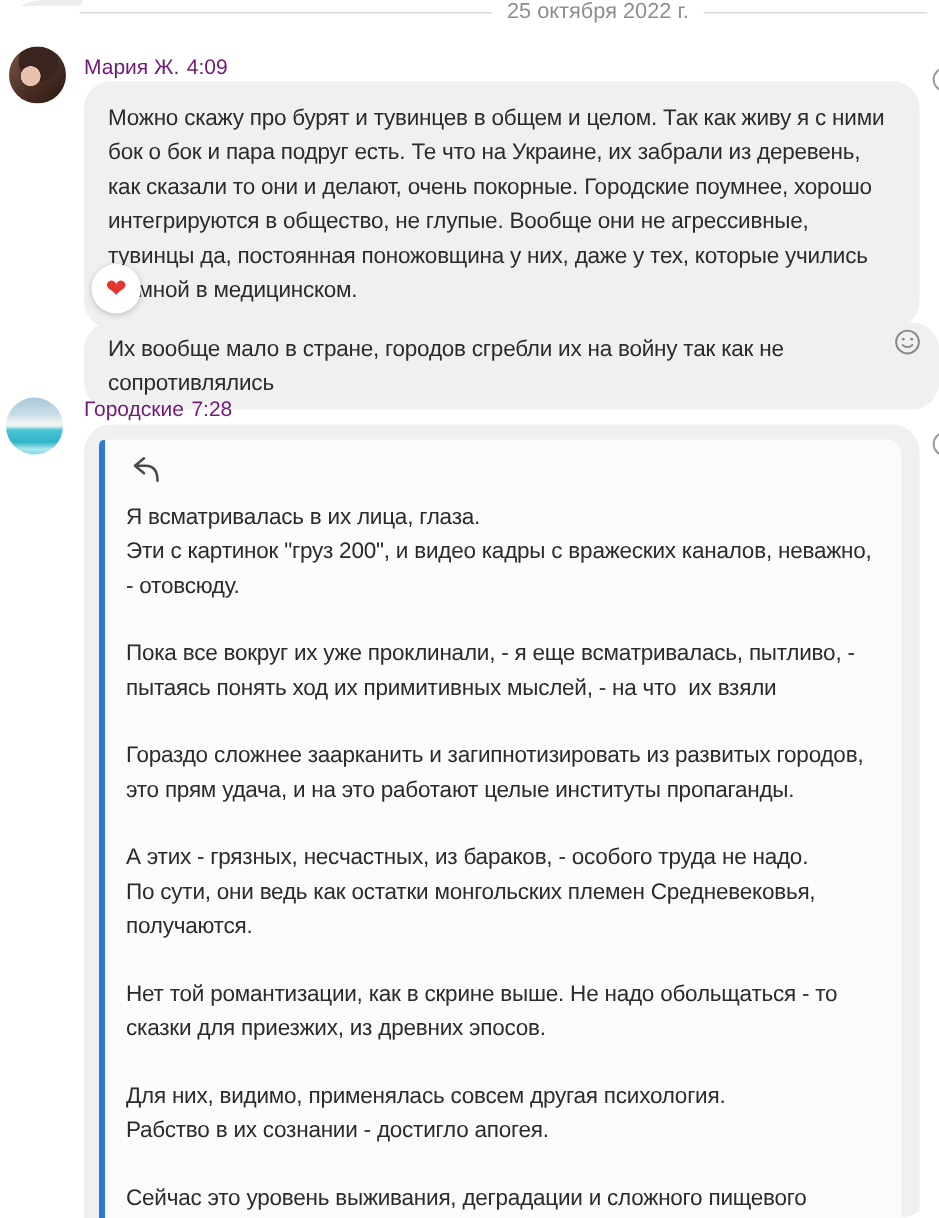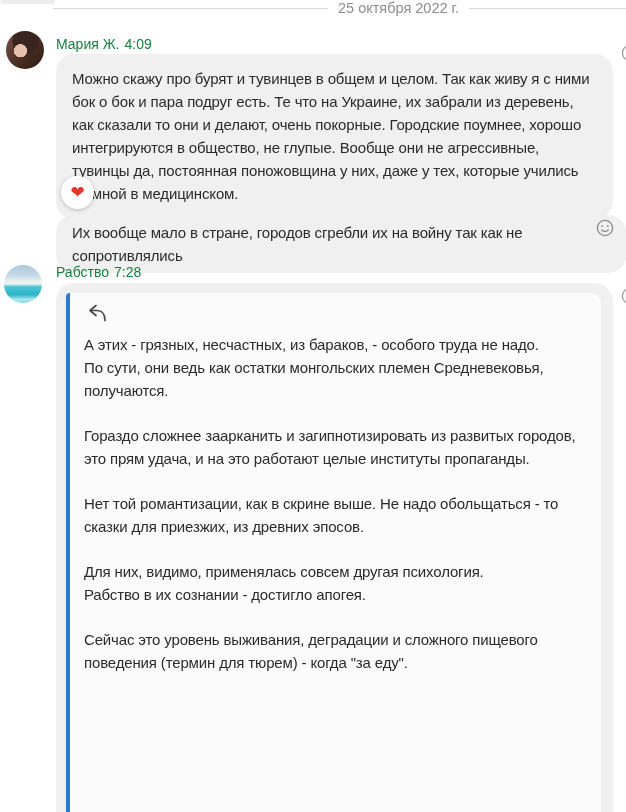--- a/index.html
+++ b/index.html
@@ -1,18 +1,18 @@
 <!DOCTYPE html>
 <html><head>
 <meta charset="utf-8">
 <style>
   html,body{margin:0;padding:0;background:#fff;}
   .screen{
     position:relative;width:626px;height:812px;overflow:hidden;background:#ffffff;
-    font-family:"Liberation Sans",sans-serif;color:#2b2b2b;
+    font-family:"Liberation Sans",sans-serif;color:#2b2b2b;border-radius:28px;
   }
   
   .prev-bubble-sliver{position:absolute;left:0;top:0;width:55px;height:4px;background:#ededee;border-radius:0 0 6px 6px;}
   
   .date-divider-line{position:absolute;left:53px;top:8px;width:573px;height:1px;background:#dadada;}
   .date-label{
     position:absolute;left:328px;top:0;background:#ffffff;padding:0 10px;
     font-size:14.5px;line-height:17px;color:#8e8e8e;white-space:nowrap;
   }
   
@@ -20,21 +20,21 @@
   .avatar-maria{left:6px;top:31px;
     background:
       radial-gradient(circle at 38% 52%, #e6c2ae 0 21%, rgba(230,194,174,0) 22%),
       radial-gradient(circle at 52% 26%, #3a2420 0 38%, rgba(58,36,32,0) 40%),
       linear-gradient(135deg,#7a564a 0%,#4a2e23 55%,#2a1a14 100%);
   }
   .avatar-yaroslava{left:4px;top:265px;
     background:linear-gradient(180deg,#a9c7da 0%,#c9dde9 30%,#e9f0ef 42%,#eef3f1 50%,#4cc5d4 57%,#2fb4c8 78%,#aee8ee 91%,#7fd8e2 100%);
   }
   
-  .msg-header{position:absolute;left:56px;font-size:14px;line-height:16px;color:#15803d;white-space:nowrap;}
+  .msg-header{position:absolute;left:56px;font-size:14px;line-height:16px;color:#701a75;white-space:nowrap;}
   .msg-header .time{margin-left:5px;}
   .hdr-maria{top:36px;}
   .hdr-yaroslava{top:264px;}
   
   .bubble{
     position:absolute;left:56px;background:#f0f0f1;border-radius:18px;
     font-size:15px;line-height:23px;letter-spacing:-0.15px;color:#2b2b2b;
   }
   .bubble-1{top:54px;width:525px;padding:13px 16px 14px 16px;}
   .bubble-2{top:215px;padding:6px 16px;white-space:nowrap;}
@@ -101,33 +101,36 @@
       <circle cx="9" cy="9" r="7.6" fill="none" stroke="#8a8a8a" stroke-width="1.3"></circle>
       <circle cx="6.2" cy="7.1" r="0.95" fill="#8a8a8a"></circle>
       <circle cx="11.8" cy="7.1" r="0.95" fill="#8a8a8a"></circle>
       <path d="M5.7 11 Q9 13.9 12.3 11" fill="none" stroke="#8a8a8a" stroke-width="1.2" stroke-linecap="round"></path>
     </svg>
   </div>
 
   <div class="avatar avatar-yaroslava"></div>
 
   <div class="msg-header hdr-yaroslava">
-    <span class="sender">Рабство</span><span class="time">7:28</span>
+    <span class="sender">Городские</span><span class="time">7:28</span>
   </div>
 
   <div class="bubble bubble-3"></div>
 
   <div class="quote-card">
     <svg class="reply-arrow" width="22" height="19" viewBox="0 0 22 19">
       <path d="M4 6.5 L10 1.5 M4 6.5 L10 11.5 M4 6.5 H11 C16.5 6.5 19 10.5 19 16.5" fill="none" stroke="#4a4a4a" stroke-width="1.7" stroke-linecap="round" stroke-linejoin="round"></path>
     </svg>
     <div class="quote-text">
+      <p>Я всматривалась в их лица, глаза.
+Эти с картинок "груз 200", и видео кадры с вражеских каналов, неважно, - отовсюду.</p>
+      <p>Пока все вокруг их уже проклинали, - я еще всматривалась, пытливо, - пытаясь понять ход их примитивных мыслей, - на что  их взяли</p>
+      <p>Гораздо сложнее заарканить и загипнотизировать из развитых городов, это прям удача, и на это работают целые институты пропаганды.</p>
       <p>А этих - грязных, несчастных, из бараков, - особого труда не надо.
 По сути, они ведь как остатки монгольских племен Средневековья, получаются.</p>
-      <p>Гораздо сложнее заарканить и загипнотизировать из развитых городов, это прям удача, и на это работают целые институты пропаганды.</p>
       <p>Нет той романтизации, как в скрине выше. Не надо обольщаться - то сказки для приезжих, из древних эпосов.</p>
       <p>Для них, видимо, применялась совсем другая психология.
 Рабство в их сознании - достигло апогея.</p>
       <p>Сейчас это уровень выживания, деградации и сложного пищевого поведения (термин для тюрем) - когда "за еду".</p>
     </div>
   </div>
 
   <div class="emoji-btn emoji-btn-cut-2">
     <svg width="18" height="18" viewBox="0 0 18 18">
       <circle cx="9" cy="9" r="7.6" fill="none" stroke="#9a9a9a" stroke-width="1.3"></circle>

